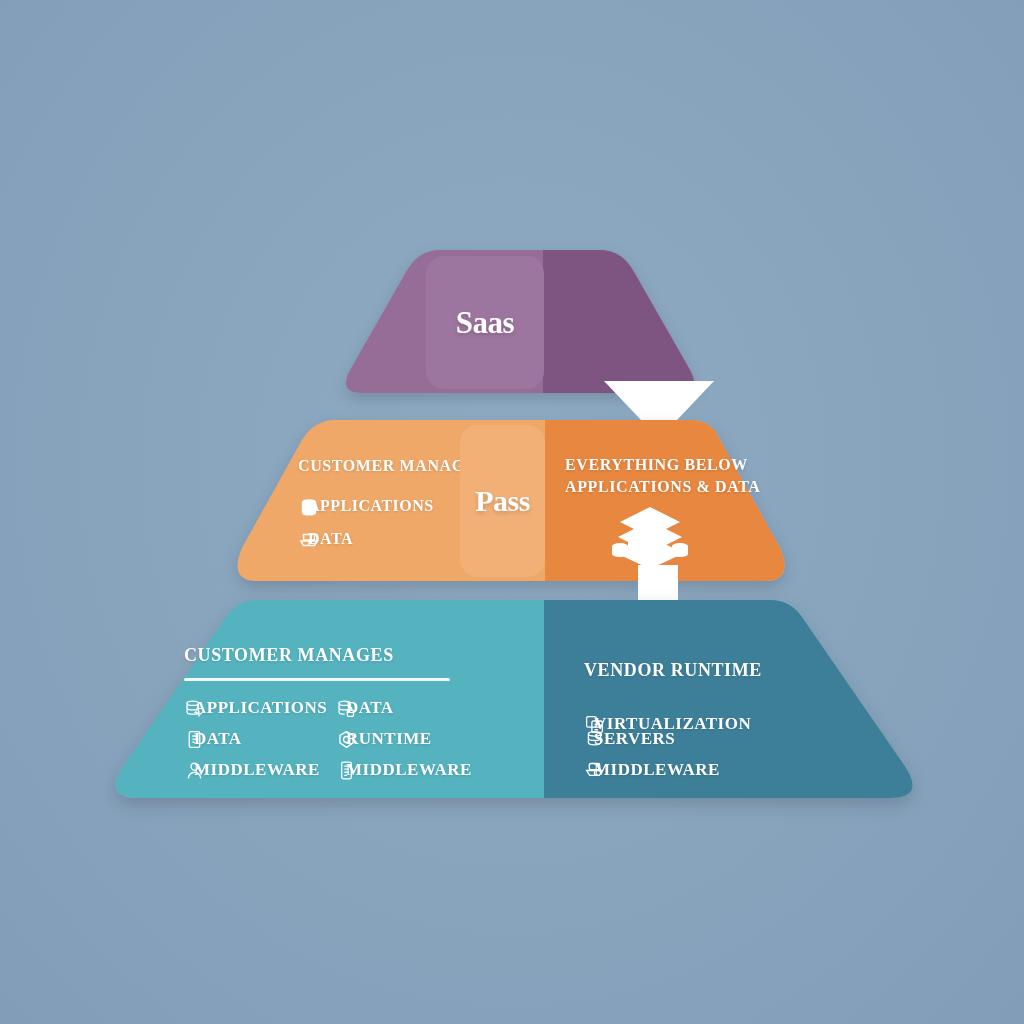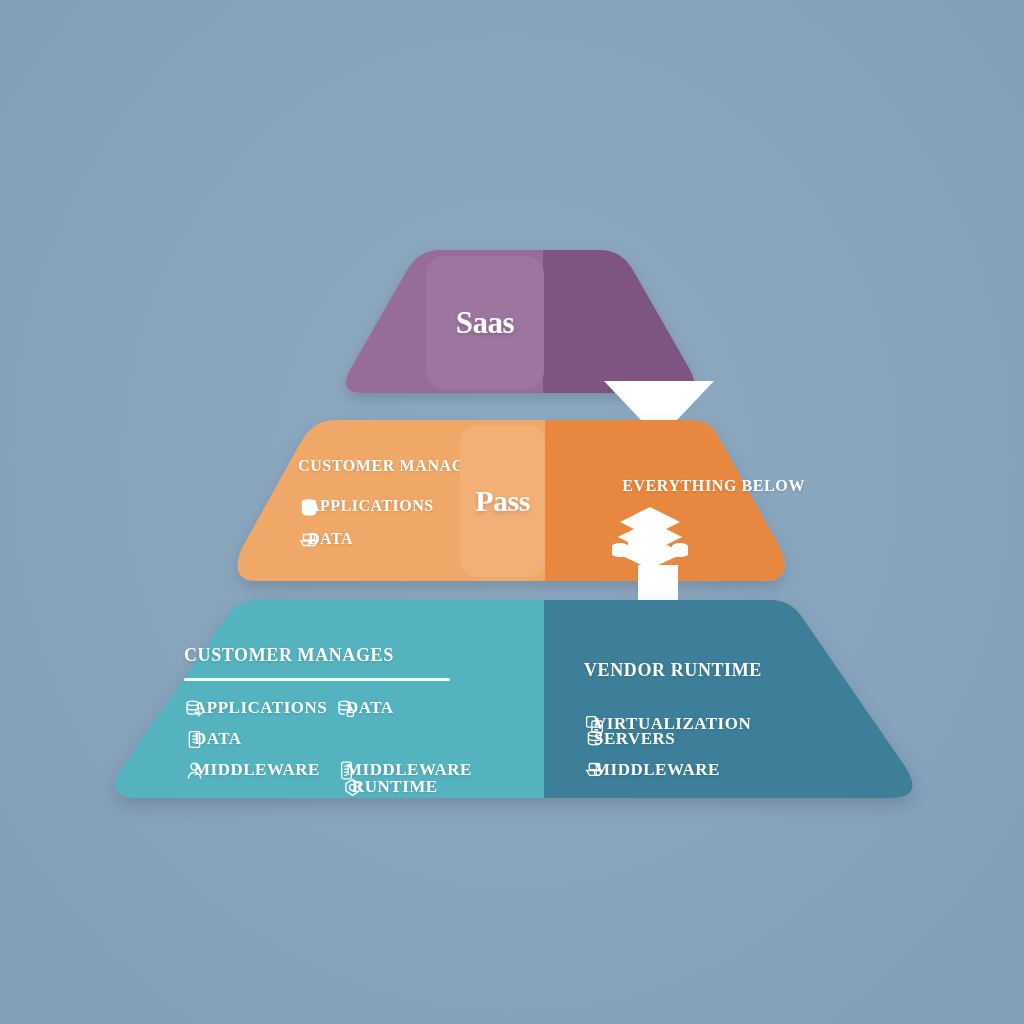--- a/index.html
+++ b/index.html
@@ -51,21 +51,21 @@
 
   
   .col-heading {
     position: absolute;
     color: #ffffff;
     font-weight: bold;
     letter-spacing: 0.6px;
     text-shadow: 0 1px 3px rgba(0,0,0,0.16);
     white-space: nowrap;
   }
-  .col-heading.centered { text-align: right; margin-top: 21px; }
+  .col-heading.centered { text-align: left; }
 
   .divider {
     position: absolute;
     height: 3px;
     background: rgba(255,255,255,0.92);
     border-radius: 2px;
   }
 
   
   .item-row {
@@ -177,20 +177,21 @@
           </svg>
         </span>
         <span class="lbl" style="font-size:16px;">DATA</span>
       </div>
 
       <div class="center-panel" style="left:232px; top:5px; width:85px; height:152px; background:#f2b077;">
         <span class="center-label" style="font-size:30px;">Pass</span>
       </div>
 
       <div class="col-heading centered" style="left:337px; top:36px; width:240px; font-size:16px;">EVERYTHING BELOW</div>
+      <div class="col-heading centered" style="left:337px; top:58px; width:240px; font-size:16px;">APPLICATIONS &amp; DATA</div>
 
       <div class="big-stack-icon" style="left:372px; top:85px;">
         <svg width="100" height="70" viewBox="0 0 100 70">
           <g fill="#ffffff">
             <polygon points="50,2 80,17 50,32 20,17"></polygon>
             <polygon points="50,16 82,32 50,48 18,32"></polygon>
             <polygon points="50,32 84,48 50,64 16,48"></polygon>
           </g>
           <g fill="#ffffff">
             <ellipse cx="20" cy="41" rx="8" ry="3"></ellipse>
@@ -269,21 +270,21 @@
           <svg width="21" height="21" viewBox="0 0 24 24" fill="none" stroke="#ffffff" stroke-width="1.5">
             <ellipse cx="10" cy="6" rx="6.5" ry="2.5"></ellipse>
             <path d="M3.5 6v5c0 1.4 2.9 2.5 6.5 2.5s6.5-1.1 6.5-2.5V6"></path>
             <path d="M3.5 11v5c0 1.4 2.9 2.5 6.5 2.5"></path>
             <rect x="13" y="14" width="7" height="7" rx="1.2"></rect>
             <path d="M15 14v-1.8a1.5 1.5 0 013 0V14"></path>
           </svg>
         </span>
         <span class="lbl" style="font-size:17px;">DATA</span>
       </div>
-      <div class="item-row" style="left:246px; top:129px;margin-top:48px;">
+      <div class="item-row" style="left:240px; top:129px;">
         <span class="ico">
           <svg width="21" height="21" viewBox="0 0 24 24" fill="none" stroke="#ffffff" stroke-width="1.5">
             <path d="M12 3l7.5 4.3v8.6L12 21l-7.5-5.1V7.3z"></path>
             <circle cx="12" cy="12" r="3.4"></circle>
           </svg>
         </span>
         <span class="lbl" style="font-size:17px;">RUNTIME</span>
       </div>
       <div class="item-row" style="left:240px; top:160px;">
         <span class="ico">

